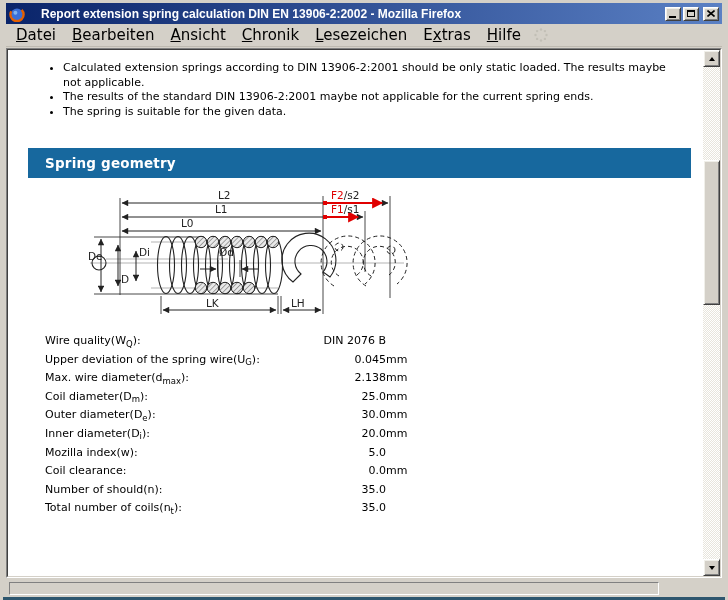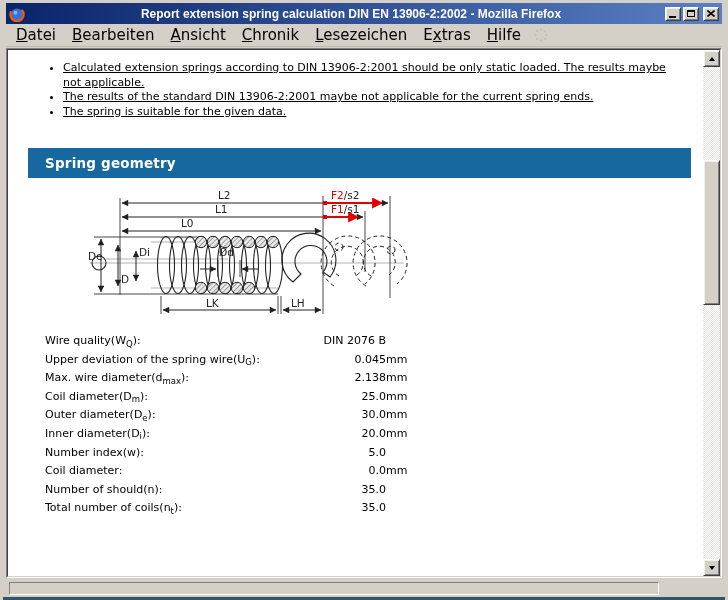--- a/index.html
+++ b/index.html
@@ -9,21 +9,21 @@
   *{box-sizing:border-box; margin:0; padding:0;}
   html,body{width:728px;height:600px;overflow:hidden;}
   body{font-family:"DejaVu Sans","Liberation Sans",sans-serif;background:var(--chrome);}
   .window{position:relative;width:728px;height:600px;background:var(--chrome);
     border-left:3px solid var(--chrome);border-right:3px solid var(--chrome);border-top:3px solid var(--chrome);}
   
   .titlebar{position:absolute;left:3px;right:3px;top:0;height:21px;
     background:linear-gradient(90deg,var(--titlebar-start),var(--titlebar-end));
     display:flex;align-items:center;padding:0 3px;color:#fff;}
   .titlebar .ttext{font-family:"Liberation Sans",sans-serif;font-weight:bold;font-size:12px;
-    margin-left:16px;white-space:nowrap;overflow:hidden;flex:1;text-align:center;}
+    margin-left:16px;white-space:nowrap;overflow:hidden;flex:1;}
   .winbtns{display:flex;gap:2px;margin-left:4px;}
   .cbtn{width:16px;height:14px;background:var(--chrome);border:1px solid;
     border-color:#ffffff #404040 #404040 #ffffff;
     box-shadow:inset 1px 1px 0 #f0efe9, inset -1px -1px 0 #808080;
     display:flex;align-items:center;justify-content:center;position:relative;cursor:default;}
   .cbtn.close{margin-left:2px;}
   .g-min{position:absolute;left:3px;bottom:2px;width:7px;height:2px;background:#000;}
   .g-max{width:8px;height:7px;border:1px solid #000;border-top:2px solid #000;}
   
   .menubar{position:absolute;left:3px;right:3px;top:21px;height:23px;background:var(--chrome);
@@ -49,21 +49,21 @@
   .tri-down{width:0;height:0;border-left:3.5px solid transparent;border-right:3.5px solid transparent;border-top:4px solid #000;}
   .sthumb{position:absolute;left:0;width:17px;top:110px;height:145px;background:var(--chrome);
     border:1px solid;border-color:#ffffff #404040 #404040 #ffffff;
     box-shadow:inset 1px 1px 0 #f0efe9, inset -1px -1px 0 #808080;}
   
   .band{margin:9px 12px 0 20px;height:30px;background:var(--header-band);color:#fff;
     display:flex;align-items:center;}
   .band span{font-size:13.5px;font-weight:bold;margin-left:17px;letter-spacing:.2px;}
   .band.second{margin-top:29px;text-align:right;}
   ul.msgs{margin:11px 0 0 0;padding-left:55px;padding-right:30px;list-style:disc;}
-  ul.msgs li{font-size:11px;line-height:14.5px;color:#000;text-decoration:underline;}
+  ul.msgs li{font-size:11px;line-height:14.5px;color:#000;}
   .diagram{display:block;margin:6px 0 0 80px;}
   table.geo{border-collapse:collapse;margin:3px 0 0 37px;}
   table.geo td{font-size:11px;line-height:18.6px;padding:0;white-space:nowrap;color:#000;}
   td.lab{width:258px;}
   td.val{width:83px;text-align:right;}
   td.unit{padding-left:7px;width:30px;}
   .sb{font-size:8.5px;position:relative;top:2.5px;}
   
   .statusbar{position:absolute;left:3px;right:3px;bottom:3px;height:18px;background:var(--chrome);
     display:flex;align-items:center;}
@@ -276,26 +276,26 @@
                 <td class="lab">Outer diameter(D<span class="sb">e</span>):</td>
                 <td class="val">30.0</td>
                 <td class="unit">mm</td>
               </tr>
               <tr>
                 <td class="lab">Inner diameter(D<span class="sb">i</span>):</td>
                 <td class="val">20.0</td>
                 <td class="unit">mm</td>
               </tr>
               <tr>
-                <td class="lab">Number index(w):</td>
+                <td class="lab">Mozilla index(w):</td>
                 <td class="val">5.0</td>
                 <td class="unit"></td>
               </tr>
               <tr>
-                <td class="lab">Coil diameter:</td>
+                <td class="lab">Coil clearance:</td>
                 <td class="val">0.0</td>
                 <td class="unit">mm</td>
               </tr>
               <tr>
                 <td class="lab">Number of should(n):</td>
                 <td class="val">35.0</td>
                 <td class="unit"></td>
               </tr>
               <tr>
                 <td class="lab">Total number of coils(n<span class="sb">t</span>):</td>

